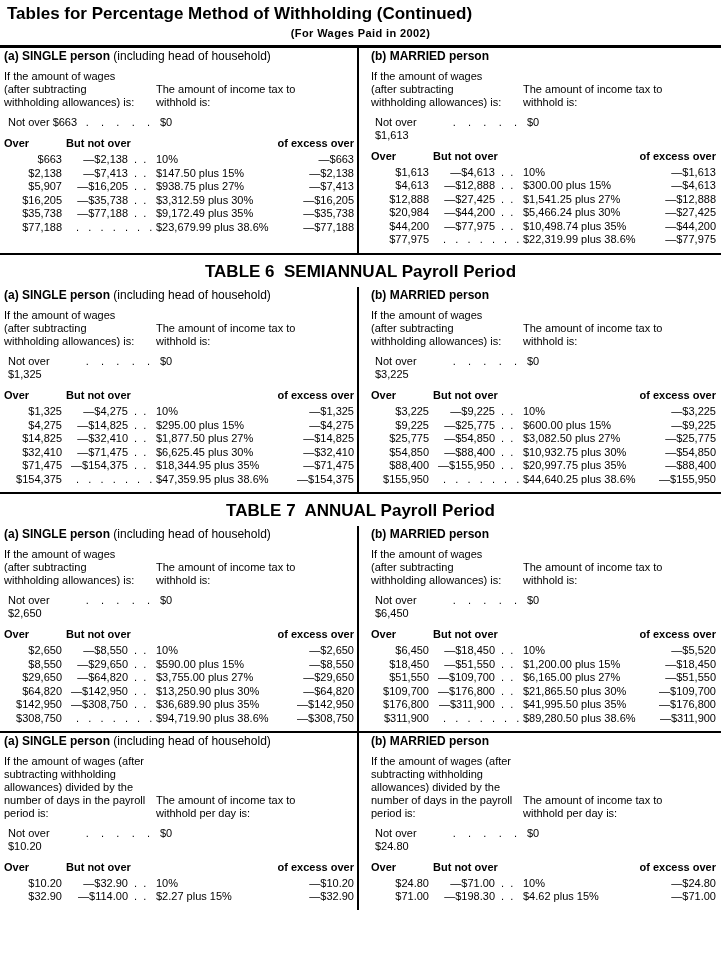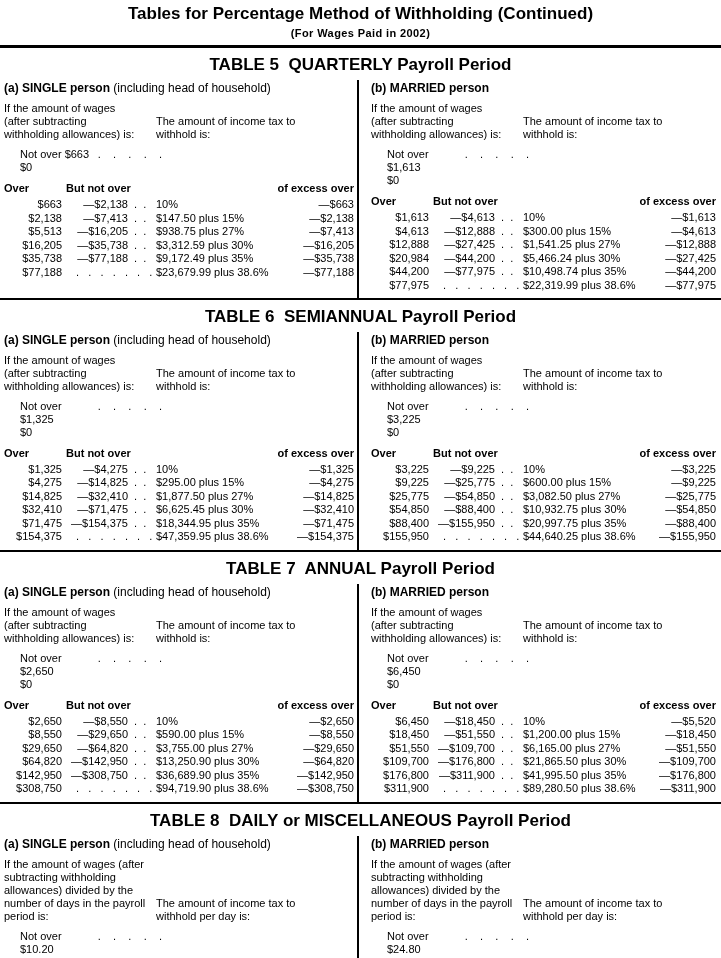--- a/index.html
+++ b/index.html
@@ -5,21 +5,21 @@
   html,body { margin:0; padding:0; background:#fff; }
   body {
     width:721px;
     color:#000;
     font-family:"Liberation Sans", sans-serif;
     font-size:11px;
     line-height:1.18;
   }
   .page { width:721px; }
 
-  .page-title { font-size:17px; font-weight:bold; text-align:center; margin:4px 7px 3px; }
+  .page-title { font-size:17px; font-weight:bold; text-align:left; margin:4px 7px 3px; }
   .page-subtitle { font-size:11px; font-weight:bold; text-align:center; letter-spacing:0.4px; margin:0 0 5px; }
   .rule-thick { height:3px; background:#000; }
 
   section.tbl { border-bottom:2px solid #000; }
   section.tbl.last { border-bottom:none; }
   .tbl-title { font-size:17px; font-weight:bold; text-align:center; margin:7px 0 5px; white-space:pre-wrap; }
 
   .cols { display:flex; align-items:stretch; }
   .half { box-sizing:border-box; }
   .half.left  { width:357px; padding:1px 3px 6px 4px; }
@@ -29,21 +29,21 @@
   .person-heading { font-size:12px; margin:0 0 7px; }
   .person-heading .b { font-weight:bold; }
 
   .intro { display:flex; align-items:flex-end; margin-bottom:7px; }
   .intro-left { width:140px; padding-right:6px; box-sizing:border-box; }
   .daily .intro-left { width:152px; }
   .intro-spacer { width:12px; }
   .daily .intro-spacer { width:0; }
   .intro-right { width:140px; }
 
-  .notover { display:flex; margin:2px 16px 8px;flex-direction:column; }
+  .notover { display:flex; margin:2px 4px 8px; }
   .no-left { width:152px; display:flex; justify-content:space-between; box-sizing:border-box; padding-right:10px; }
   .notover-dots { white-space:pre; }
   .notover-zero { white-space:pre; }
 
   .thead { display:flex; font-weight:bold; margin-bottom:3px; }
   .h-over { width:58px; }
   .h-bno  { width:94px; box-sizing:border-box; padding-left:4px; }
   .h-excess { margin-left:auto; }
 
   .trow { display:flex; line-height:13.5px; }
@@ -58,21 +58,20 @@
 <body>
 
 <div class="page">
 
   <div class="page-title">Tables for Percentage Method of Withholding (Continued)</div>
   <div class="page-subtitle">(For Wages Paid in 2002)</div>
   <div class="rule-thick"></div>
 
   <div id="sections">
     <section class="tbl">
-      <div class="tbl-title">TABLE 5  QUARTERLY Payroll Period</div>
       <div class="cols">
         <div class="half left panel-single">
           <div class="person-heading">
             <span class="b">(a) SINGLE person</span><span class="r"> (including head of household)</span>
           </div>
           <div class="intro">
             <div class="intro-left">If the amount of wages (after subtracting withholding allowances) is:</div>
             <div class="intro-spacer"></div>
             <div class="intro-right">The amount of income tax to withhold is:</div>
           </div>
@@ -97,21 +96,21 @@
                 <span class="c-excess">—$663</span>
               </div>
               <div class="trow">
                 <span class="c-over">$2,138</span>
                 <span class="c-bno">—$7,413</span>
                 <span class="c-dots">.  .</span>
                 <span class="c-tax">$147.50 plus 15%</span>
                 <span class="c-excess">—$2,138</span>
               </div>
               <div class="trow">
-                <span class="c-over">$5,513</span>
+                <span class="c-over">$5,907</span>
                 <span class="c-bno">—$16,205</span>
                 <span class="c-dots">.  .</span>
                 <span class="c-tax">$938.75 plus 27%</span>
                 <span class="c-excess">—$7,413</span>
               </div>
               <div class="trow">
                 <span class="c-over">$16,205</span>
                 <span class="c-bno">—$35,738</span>
                 <span class="c-dots">.  .</span>
                 <span class="c-tax">$3,312.59 plus 30%</span>
@@ -469,21 +468,20 @@
                 <span class="c-bno-long">.   .   .   .   .   .   .</span>
                 <span class="c-tax">$89,280.50 plus 38.6%</span>
                 <span class="c-excess">—$311,900</span>
               </div>
             </div>
         </div>
       </div>
     </section>
 
     <section class="tbl last daily">
-      <div class="tbl-title">TABLE 8  DAILY or MISCELLANEOUS Payroll Period</div>
       <div class="cols">
         <div class="half left panel-single">
           <div class="person-heading">
             <span class="b">(a) SINGLE person</span><span class="r"> (including head of household)</span>
           </div>
           <div class="intro">
             <div class="intro-left">If the amount of wages (after subtracting withholding allowances) divided by the number of days in the payroll period is:</div>
             <div class="intro-spacer"></div>
             <div class="intro-right">The amount of income tax to withhold per day is:</div>
           </div>

